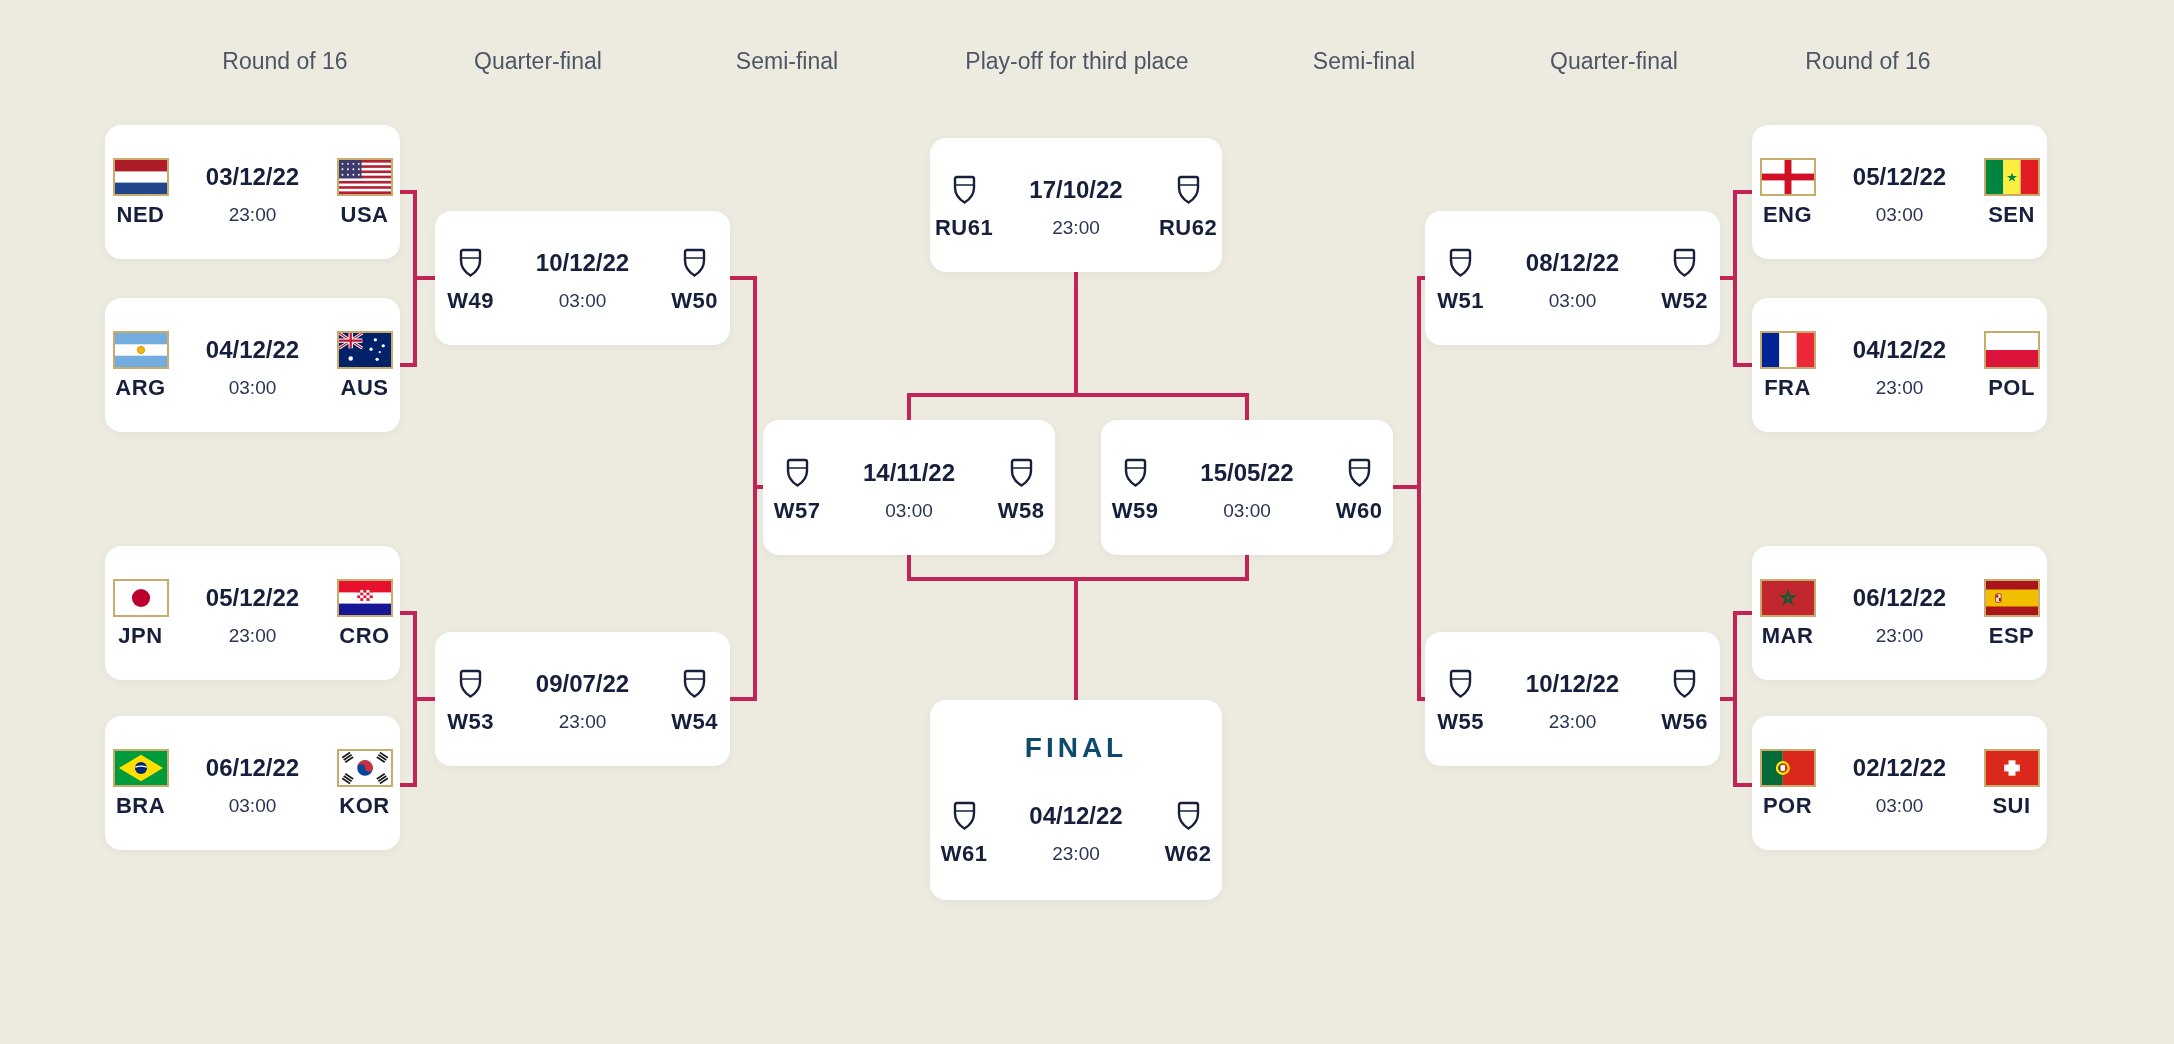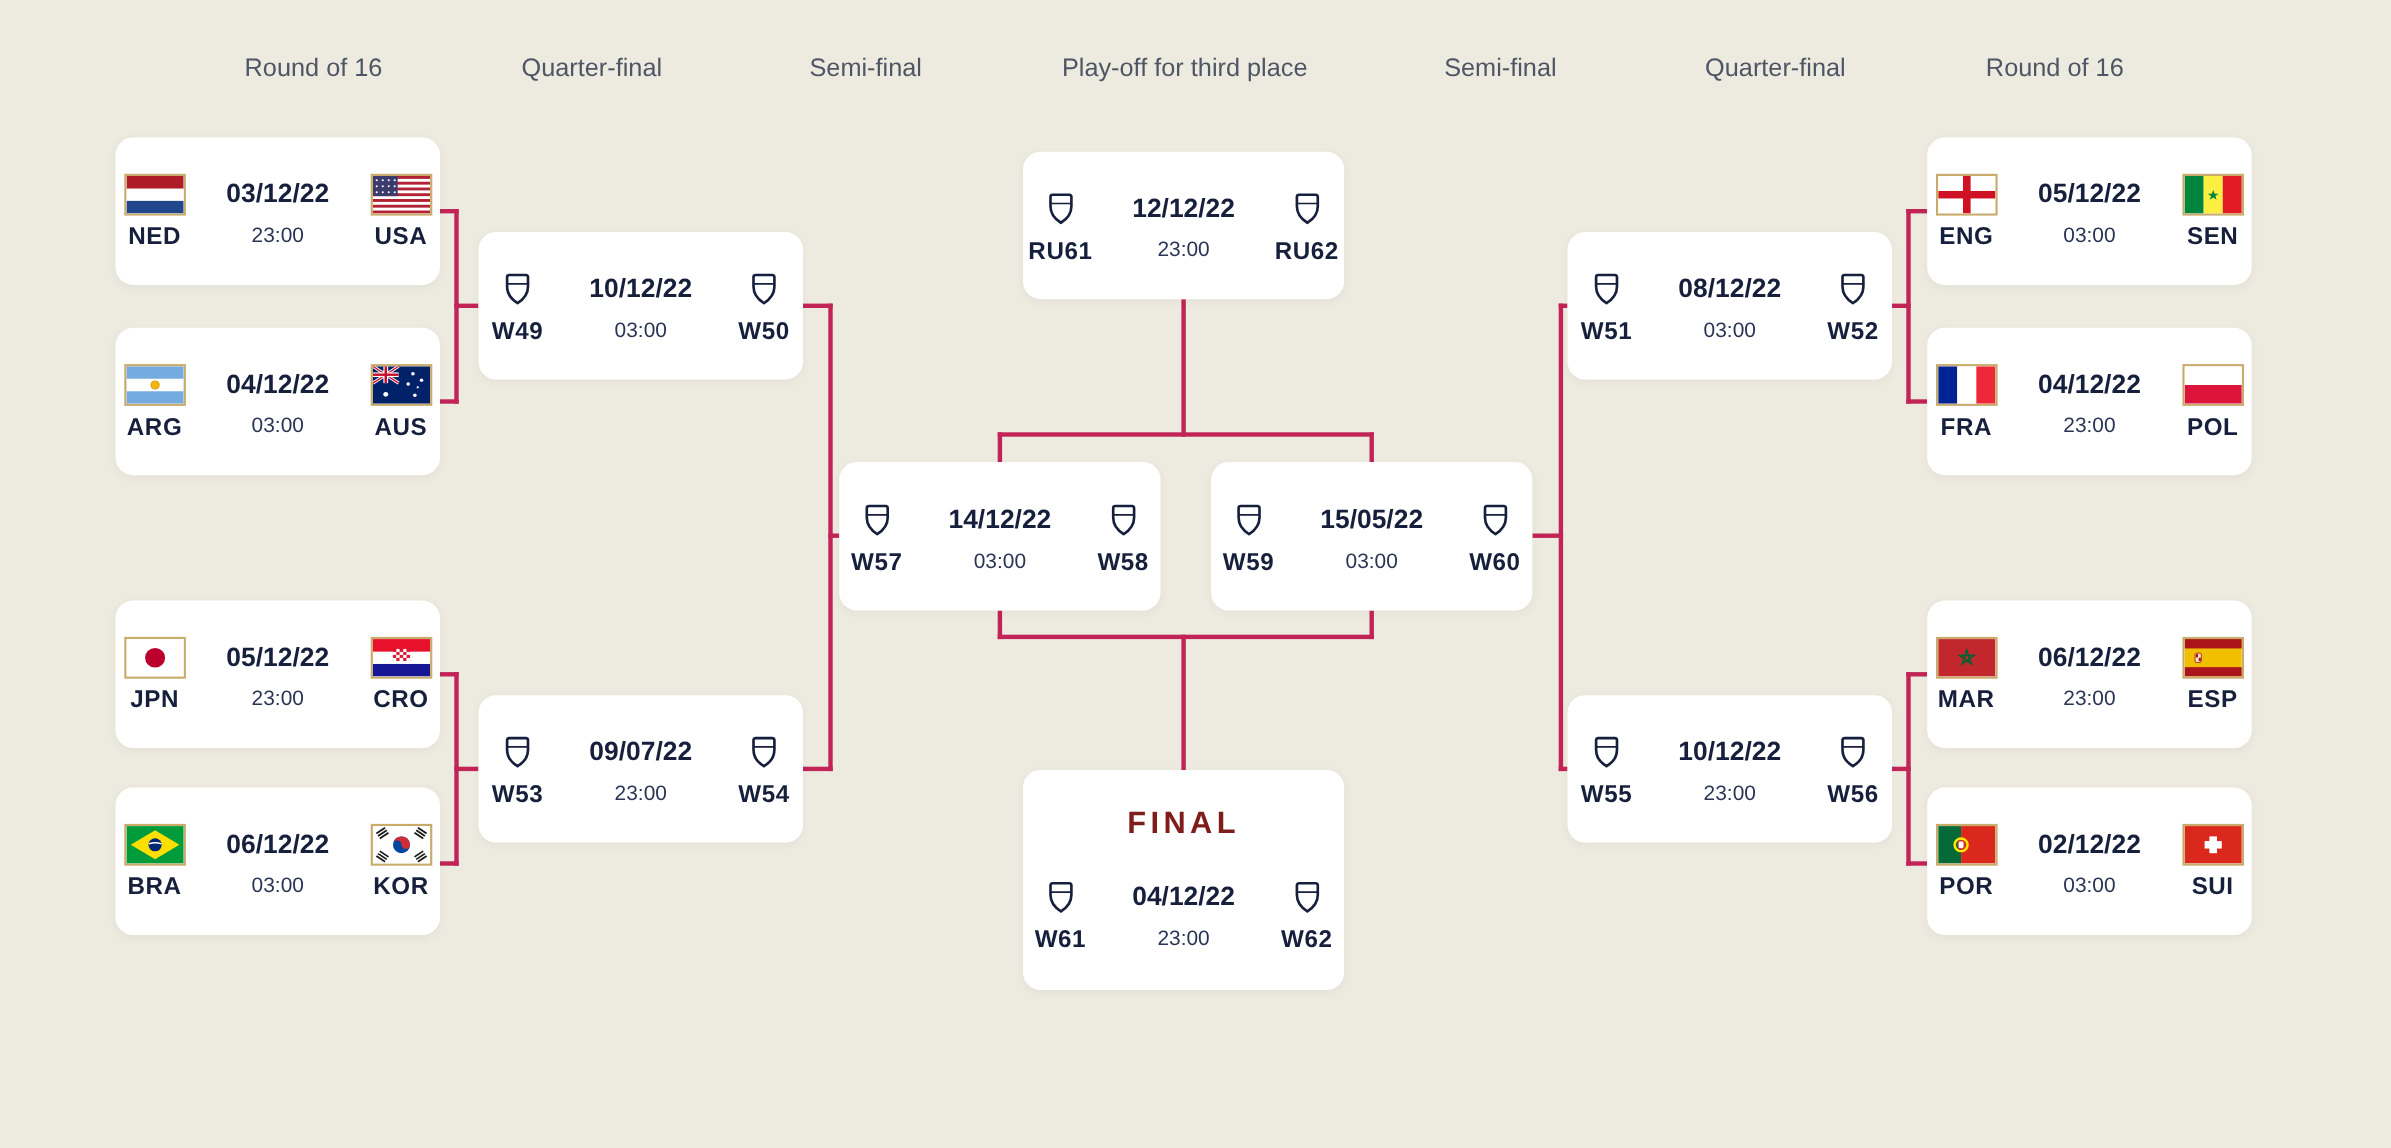--- a/index.html
+++ b/index.html
@@ -28,21 +28,21 @@
   .flag{
     display:block;width:52px;height:34px;border:2px solid #C9AC6C;
     box-sizing:content-box;background:#fff;
   }
   .flag svg{display:block;}
   .shield svg{display:block;}
   .code{font-weight:bold;font-size:22px;color:#161F3B;letter-spacing:0.5px;}
   .date{font-weight:bold;font-size:24px;color:#161F3B;white-space:nowrap;}
   .time{font-size:19px;color:#2A3454;}
   .final-title{
-    font-size:28px;font-weight:bold;letter-spacing:4px;color:#7f1d1d;
+    font-size:28px;font-weight:bold;letter-spacing:4px;color:#0c4a6e;
     margin-bottom:29px;
   }
 </style>
 </head>
 <body>
 
 <div id="stage">
     <div class="hdr" style="left: 285px;">Round of 16</div>
     <div class="hdr" style="left: 538px;">Quarter-final</div>
     <div class="hdr" style="left: 787px;">Semi-final</div>
@@ -396,21 +396,21 @@
                 <line x1="3" y1="10" x2="22" y2="10" stroke="#161F3B" stroke-width="1.5"></line>
               </svg>
             </span>
           </div>
           <div class="row2">
             <span class="code">W57</span>
           </div>
         </div>
         <div class="col when">
           <div class="row1">
-            <span class="date">14/12/22</span>
+            <span class="date">14/11/22</span>
           </div>
           <div class="row2">
             <span class="time">03:00</span>
           </div>
         </div>
         <div class="col team">
           <div class="row1">
             <span class="shield">
               <svg width="25" height="30" viewBox="0 0 25 30" fill="none">
                 <path d="M5 2 H20 Q22 2 22 4 V12.5 C22 20 17.5 24.5 12.5 27.5 C7.5 24.5 3 20 3 12.5 V4 Q3 2 5 2 Z" stroke="#161F3B" stroke-width="2.4"></path>
@@ -472,21 +472,21 @@
                 <line x1="3" y1="10" x2="22" y2="10" stroke="#161F3B" stroke-width="1.5"></line>
               </svg>
             </span>
           </div>
           <div class="row2">
             <span class="code">RU61</span>
           </div>
         </div>
         <div class="col when">
           <div class="row1">
-            <span class="date">12/12/22</span>
+            <span class="date">17/10/22</span>
           </div>
           <div class="row2">
             <span class="time">23:00</span>
           </div>
         </div>
         <div class="col team">
           <div class="row1">
             <span class="shield">
               <svg width="25" height="30" viewBox="0 0 25 30" fill="none">
                 <path d="M5 2 H20 Q22 2 22 4 V12.5 C22 20 17.5 24.5 12.5 27.5 C7.5 24.5 3 20 3 12.5 V4 Q3 2 5 2 Z" stroke="#161F3B" stroke-width="2.4"></path>

